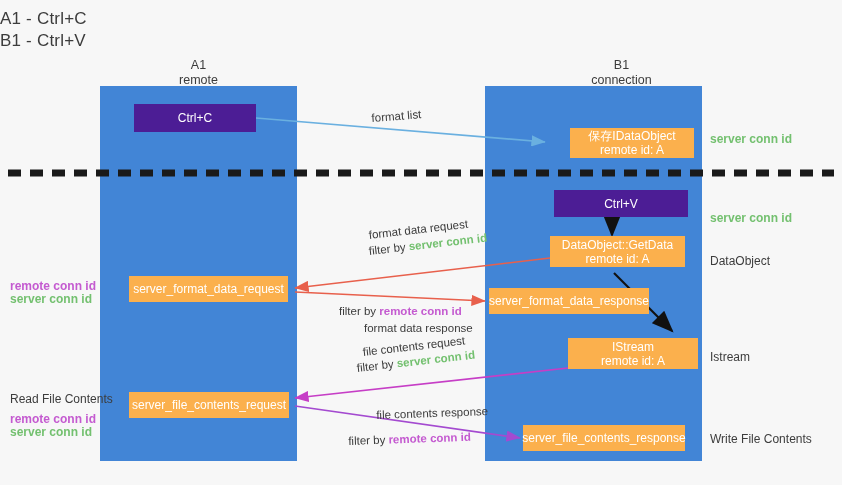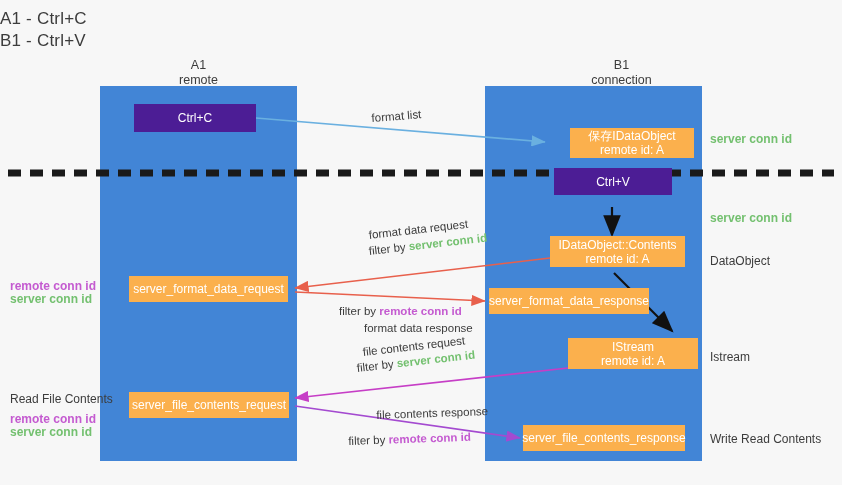--- a/index.html
+++ b/index.html
@@ -155,26 +155,26 @@
 
   <div class="node green" style="left:134px; top:104px; width:122px; height:28px;">
     <span>Ctrl+C</span>
   </div>
 
   <div class="node orange" style="left:550px; top:128px; width:124px; height:30px;margin-left:20px;">
     <span>保存IDataObject</span>
     <span class="l2">remote id: A</span>
   </div>
 
-  <div class="node green" style="left:554px; top:168px; width:118px; height:27px;">
+  <div class="node green" style="left:554px; top:190px; width:134px; height:27px;">
     <span>Ctrl+V</span>
   </div>
 
   <div class="node orange" style="left:550px; top:236px; width:135px; height:31px;">
-    <span>IDataObject::Contents</span>
+    <span>DataObject::GetData</span>
     <span class="l2">remote id: A</span>
   </div>
 
   <div class="node orange" style="left:489px; top:288px; width:160px; height:26px;">
     <span>server_format_data_response</span>
   </div>
 
   <div class="node orange" style="left:129px; top:276px; width:159px; height:26px;">
     <span>server_format_data_request</span>
   </div>
@@ -193,21 +193,21 @@
   </div>
 
   <div class="side-label green-txt" style="left:710px; top:132px;">server conn id</div>
 
   <div class="side-label green-txt" style="left:710px; top:211px;">server conn id</div>
 
   <div class="side-label" style="left:710px; top:254px;">DataObject</div>
 
   <div class="side-label" style="left:710px; top:350px;">Istream</div>
 
-  <div class="side-label" style="left:710px; top:432px;">Write Read Contents</div>
+  <div class="side-label" style="left:710px; top:432px;">Write File Contents</div>
 
   <div class="side-label purple-txt" style="left:10px; top:279px;">remote conn id</div>
   <div class="side-label green-txt" style="left:10px; top:292px;">server conn id</div>
 
   <div class="side-label" style="left:10px; top:392px;">Read File Contents</div>
   <div class="side-label purple-txt" style="left:10px; top:412px;">remote conn id</div>
   <div class="side-label green-txt" style="left:10px; top:425px;">server conn id</div>
 
   <div class="edge-label" style="left:371px; top:111px; transform:rotate(-4.5deg); transform-origin:left top;">format list</div>
 

